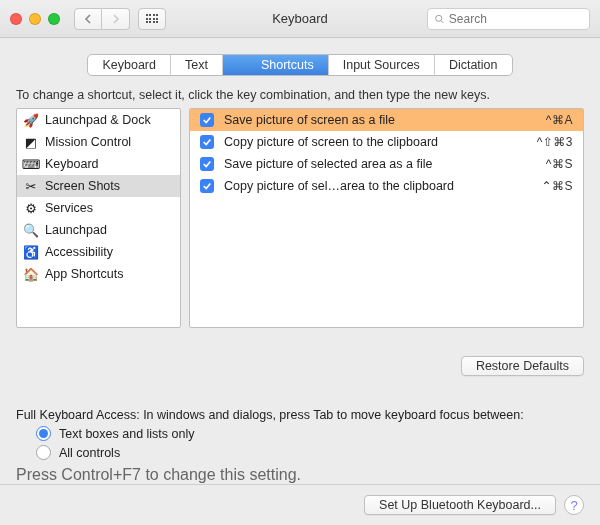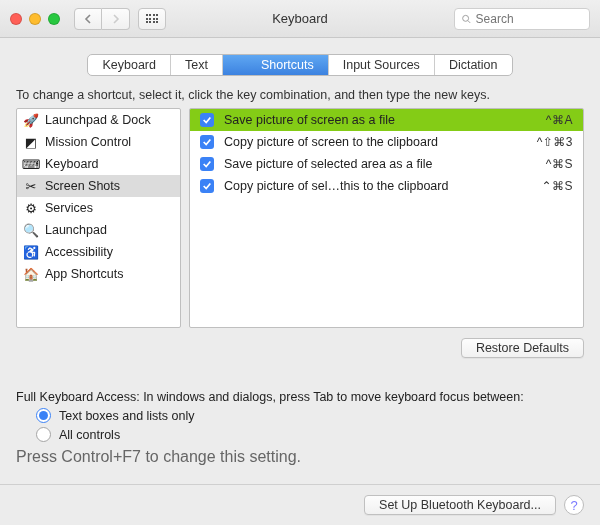--- a/index.html
+++ b/index.html
@@ -43,21 +43,21 @@
     display: flex; align-items: center; justify-content: center;
   }
   .grid-icon { display: grid; grid-template-columns: repeat(4,2px); grid-template-rows: repeat(3,2px); gap: 1.5px; }
   .grid-icon span { background:#555; }
   .title {
     position: absolute; left: 50%; transform: translateX(-50%);
     font-size: 13px; color: #333;
   }
   .search {
     margin-left: auto;
-    width: 136px; height: 22px;
+    width: 163px; height: 22px;
     background: #fff; border: 1px solid #cfcfcf; border-radius: 4px;
     display: flex; align-items: center; padding: 0 6px; gap: 4px;
   }
   .search input { border: none; outline: none; font-size: 12px; width: 100%; color:#777; background:transparent; }
   .content { padding: 14px 16px 10px; }
   .tabs {
     display: flex; justify-content: center; margin: 2px auto 12px;
     border: 1px solid #bcbcbc; border-radius: 5px; overflow: hidden; width: fit-content;
     background: #fff;
   }
@@ -79,36 +79,36 @@
     display: flex; align-items: center; gap: 6px;
     padding: 3px 6px; font-size: 12.5px;
   }
   .li.selected { background: #dcdcdc; }
   .li .icn { width: 16px; height: 16px; display:flex; align-items:center; justify-content:center; font-size:13px; }
   .rr {
     display: flex; align-items: center;
     padding: 2px 10px; font-size: 12.5px; gap: 10px;
     height: 22px;
   }
-  .rr.sel { background: #84cc16; }
+  .rr.sel { background: #fdba74; }
   .chk {
     width: 14px; height: 14px; border-radius: 3px;
     background: #3b82f6; display:flex; align-items:center; justify-content:center;
     flex-shrink: 0;
   }
   .chk svg { width: 10px; height: 10px; }
   .rlabel { flex: 1; white-space: nowrap; overflow: hidden; text-overflow: ellipsis; }
   .rkey { font-size: 12px; color: #333; letter-spacing: 0.5px; }
   .btn {
     background: linear-gradient(#fdfdfd,#f1f1f1);
     border: 1px solid #c0c0c0; border-radius: 4px;
     padding: 2px 14px; font-size: 12.5px; color:#333;
     box-shadow: 0 1px 0 rgba(0,0,0,.04);
   }
-  .restore-row { display:flex; justify-content:flex-end; margin-top: 10px; }
+  .restore-row { display:flex; justify-content:flex-end; margin-top: 28px; }
   .fka { margin-top: 32px; font-size: 12.5px; }
   .radio-row { display:flex; align-items:center; gap:8px; margin: 4px 0 2px 20px; }
   .radio { width:15px; height:15px; border-radius:50%; border:1px solid #a5a5a5; background:#fff; display:flex; align-items:center; justify-content:center;}
   .radio.on { border-color:#3b82f6; }
   .radio.on .inner { width:9px; height:9px; border-radius:50%; background:#3b82f6;}
   .hint { font-size: 16px; color:#666; margin-top: 6px; }
   .bottom {
     border-top: 1px solid #cfcfcf;
     background:#ececec;
     padding: 10px 16px;
@@ -241,21 +241,21 @@
           </div>
           <div class="rlabel">Save picture of selected area as a file</div>
           <div class="rkey">^⌘S</div>
         </div>
         <div class="rr">
           <div class="chk">
             <svg viewBox="0 0 12 12">
               <path d="M2 6 L5 9 L10 3" fill="none" stroke="#fff" stroke-width="2"></path>
             </svg>
           </div>
-          <div class="rlabel">Copy picture of sel…this to the clipboard</div>
+          <div class="rlabel">Copy picture of sel…area to the clipboard</div>
           <div class="rkey">⌃⌘S</div>
         </div>
       </div>
   </div>
   <div class="restore-row">
     <button class="btn">Restore Defaults</button>
   </div>
   <div class="fka">
     <div>Full Keyboard Access: In windows and dialogs, press Tab to move keyboard focus between:</div>
     <div class="radio-row">

